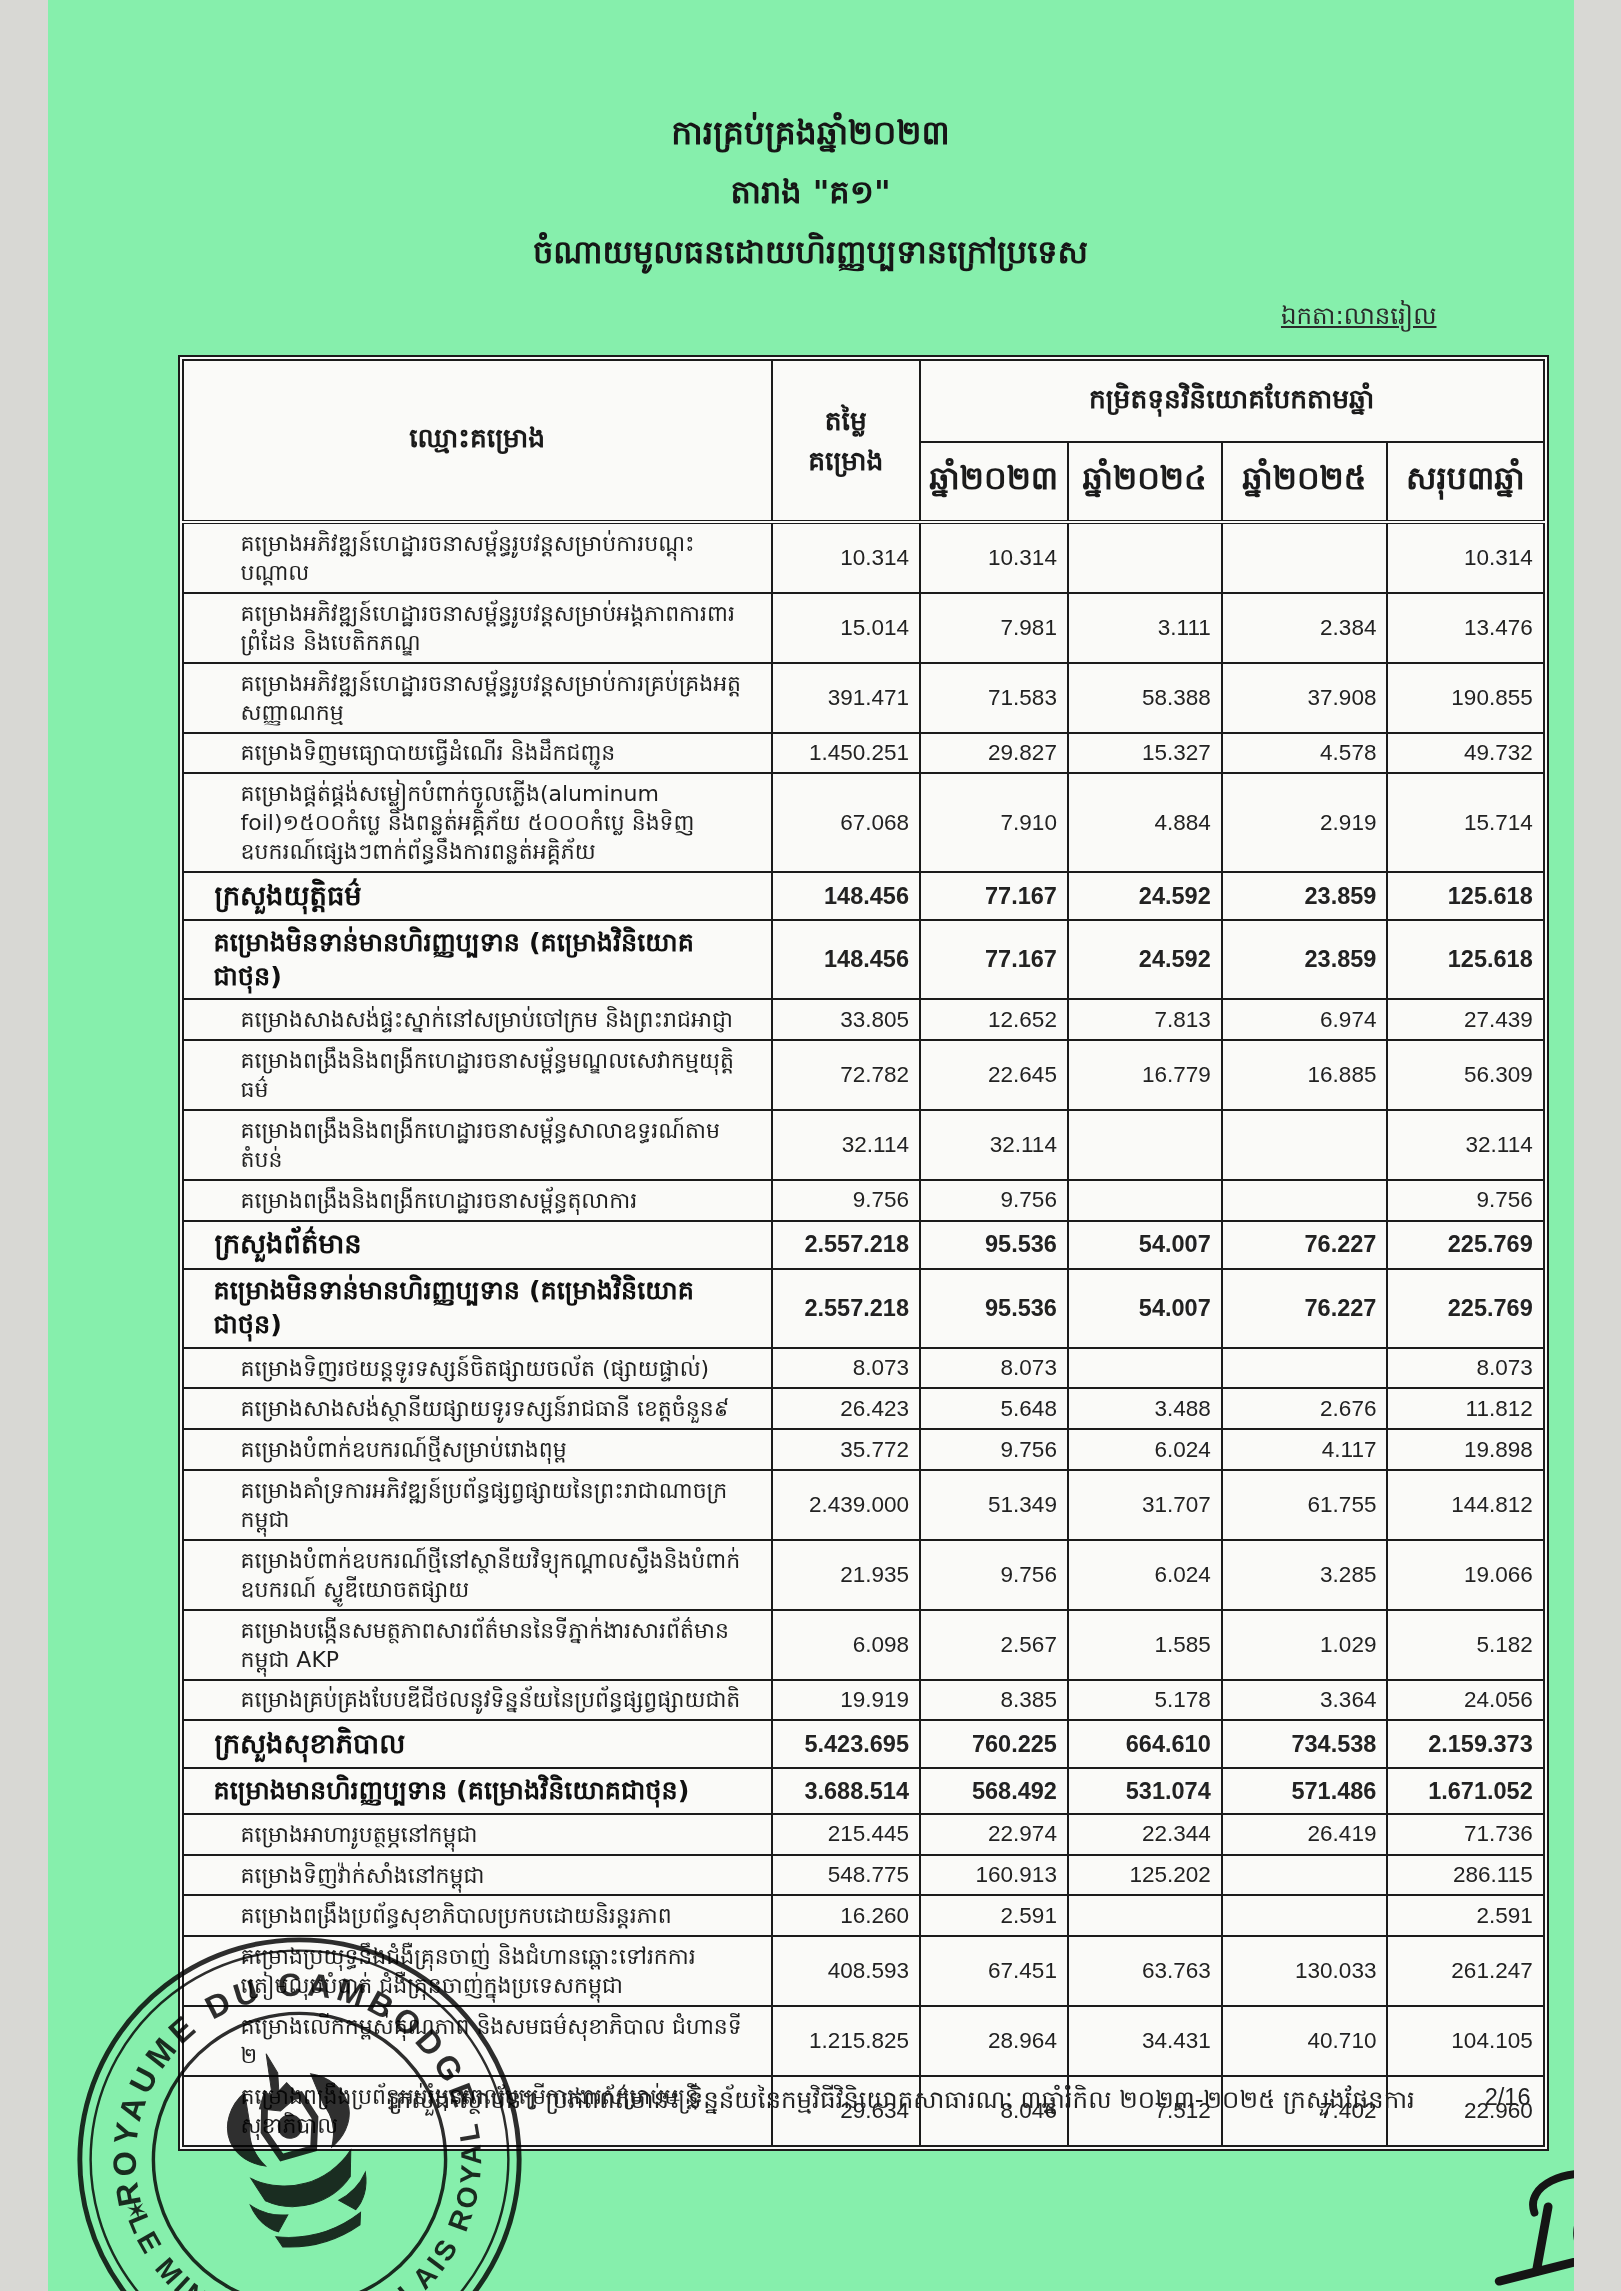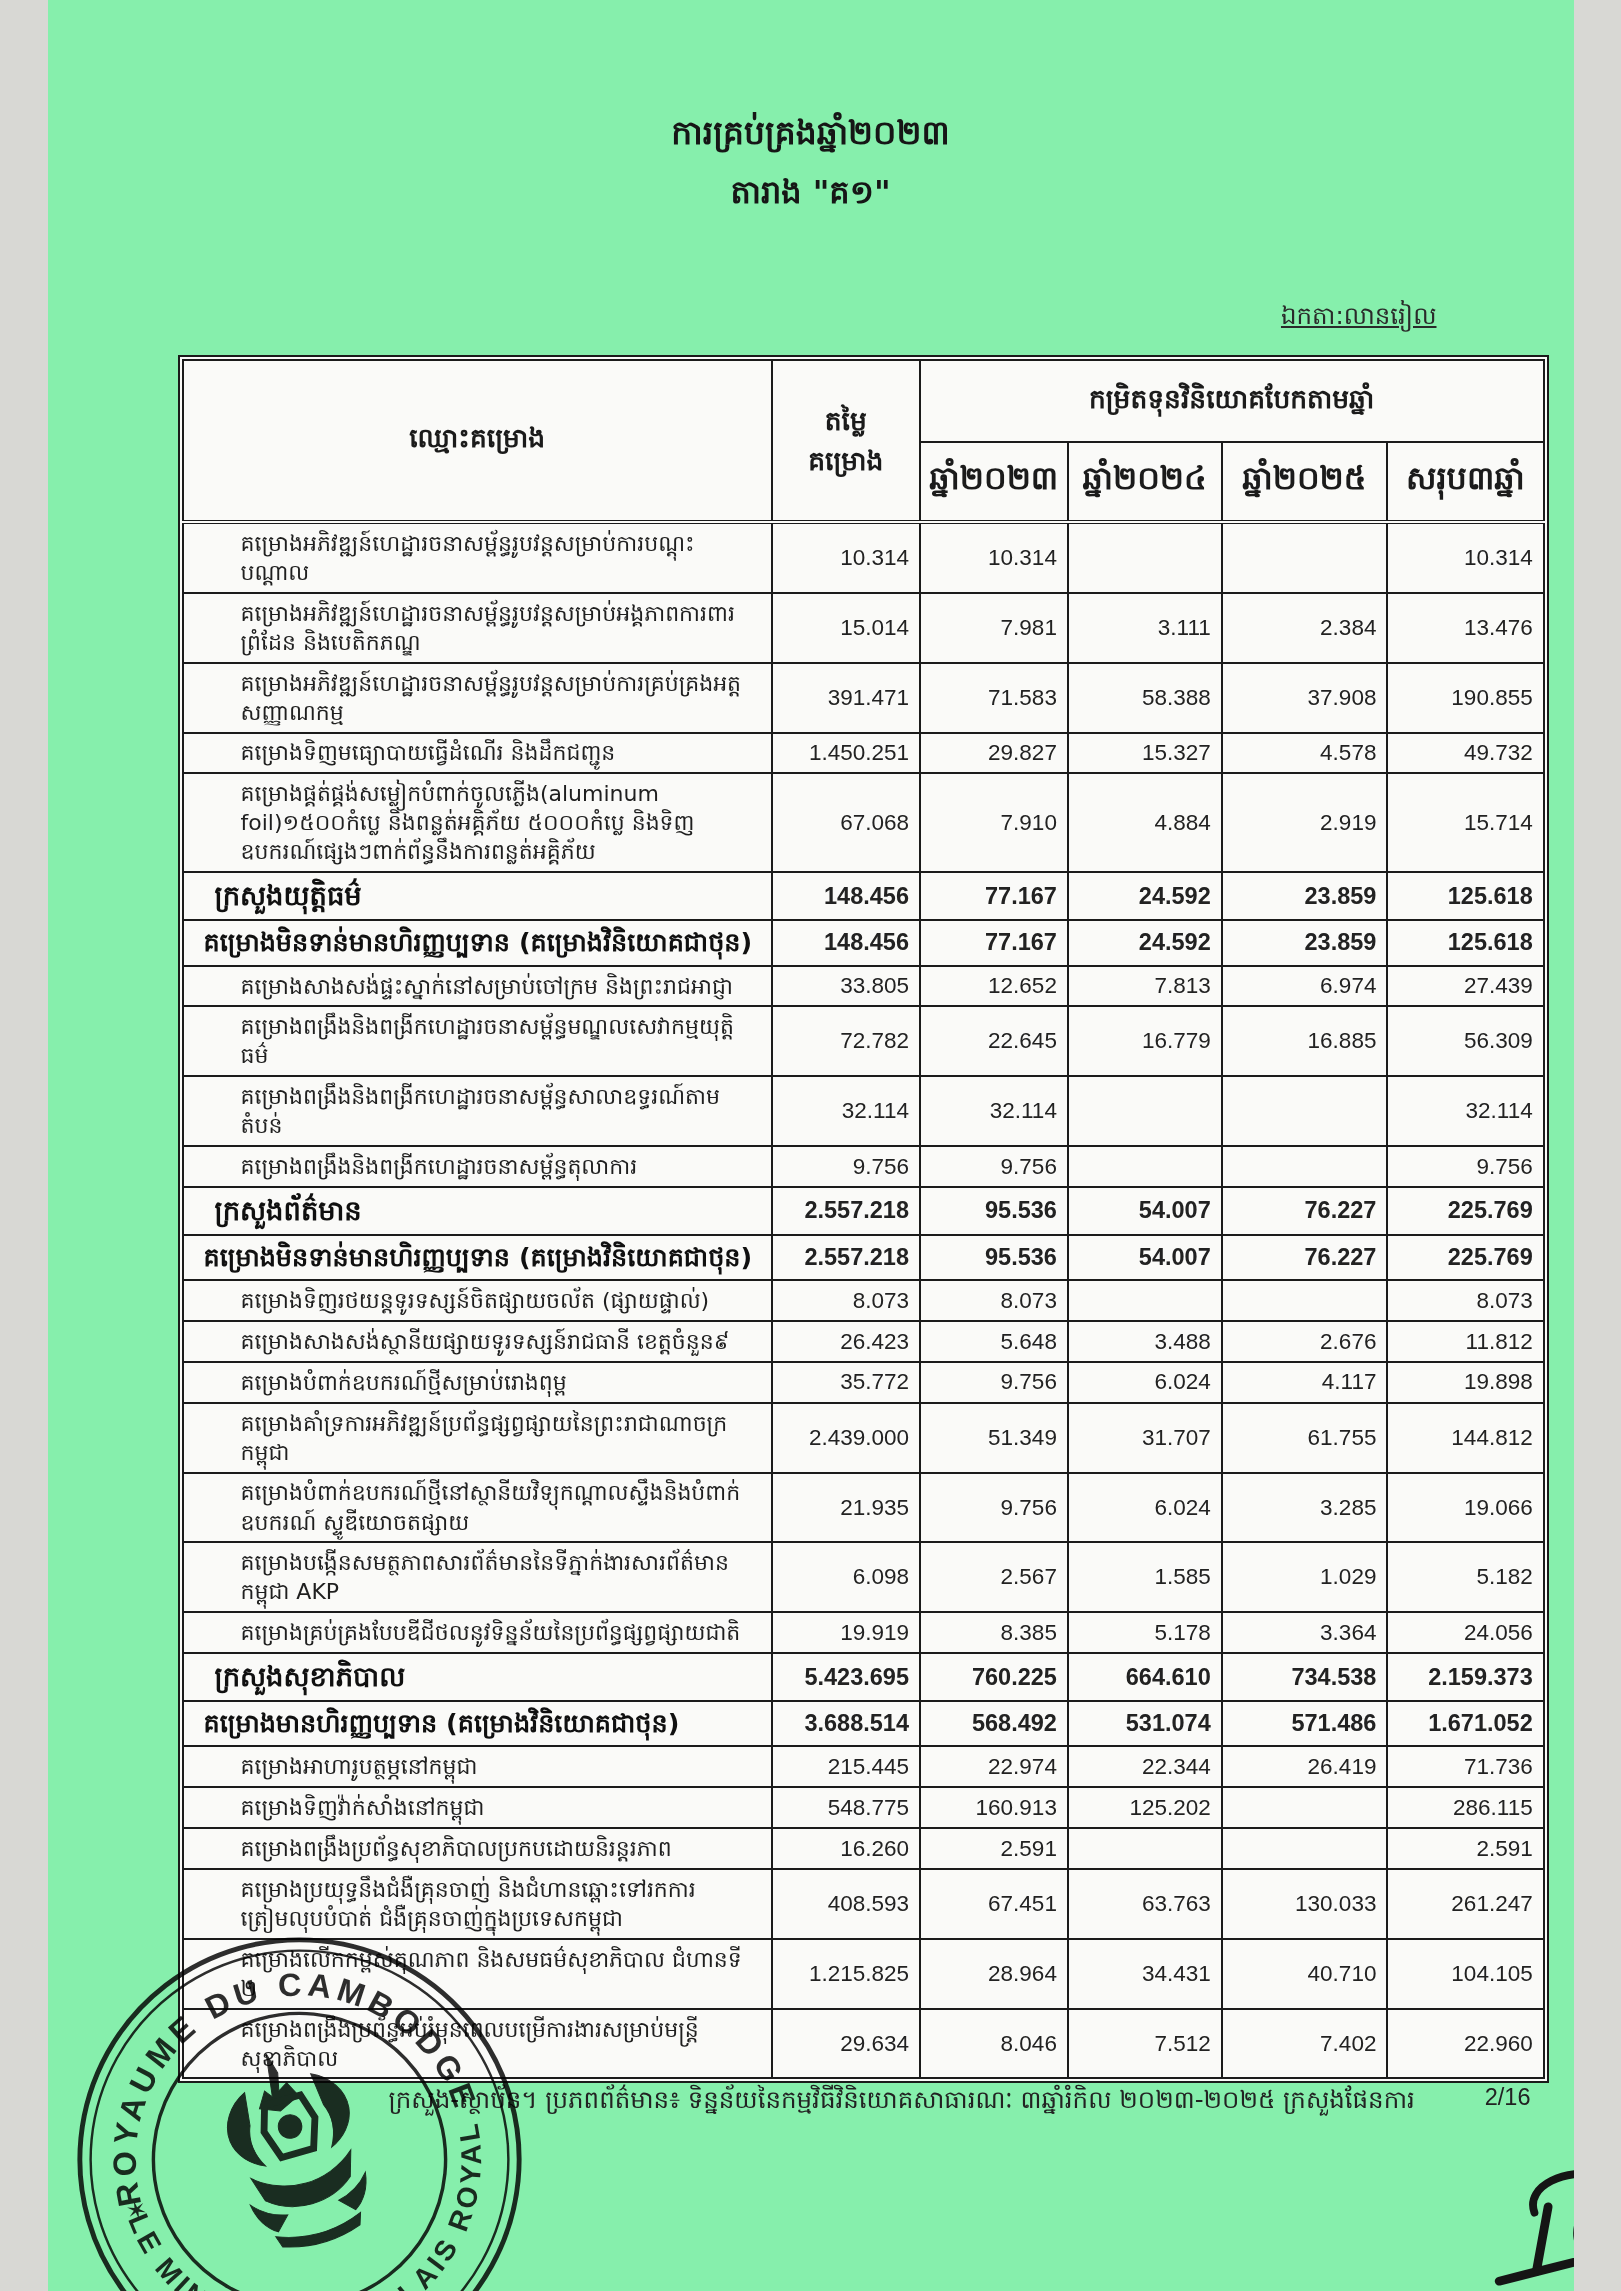--- a/index.html
+++ b/index.html
@@ -41,21 +41,21 @@
     font-size:22px;line-height:1.32;
     padding:4.9px 9.8px 4.9px 57px;text-align:left;color:#1f1f1f;
   }
   td.c-num{
     font-size:22.5px;text-align:right;padding:3.9px 9.8px 3.9px 3.9px;
     font-family:"Liberation Sans","DejaVu Sans",sans-serif;color:#222;
     white-space:nowrap;
   }
   tr.ministry td.c-name{padding-left:31px;font-weight:700;font-size:27.4px;color:#101010;}
   tr.ministry td.c-num{font-weight:700;font-size:23.5px;}
-  tr.subsection td.c-name{padding-left:20px;font-weight:700;font-size:25.5px;color:#101010;}
+  tr.subsection td.c-name{padding-left:30px;font-weight:700;font-size:25.5px;color:#101010;}
   tr.subsection td.c-num{font-weight:700;font-size:23.5px;}
   
   .footer{
     position:absolute;top:2084px;left:132px;right:43px;
     display:flex;align-items:flex-start;font-size:24.5px;color:#222;
   }
   .footer-text{padding-left:209px;}
   .page-number{margin-left:auto;font-size:23.5px;font-family:"Liberation Sans","DejaVu Sans",sans-serif;}
   
   .stamp{
@@ -67,20 +67,21 @@
   .signature{position:absolute;left:1443px;top:2152px;width:172px;height:137px;}
 </style>
 </head>
 <body>
 
 <div class="page">
 
   <div class="titles">
     <div class="title">ការគ្រប់គ្រងឆ្នាំ២០២៣</div>
     <div class="title sub">តារាង "គ១"</div>
+    <div class="title sub">ចំណាយមូលធនដោយហិរញ្ញប្បទានក្រៅប្រទេស</div>
   </div>
 
   <div class="unit">ឯកតា:លានរៀល</div>
 
   <div class="tbl-frame">
     <table>
       <colgroup>
         <col class="c0">
           <col class="c1">
           <col class="c2">

